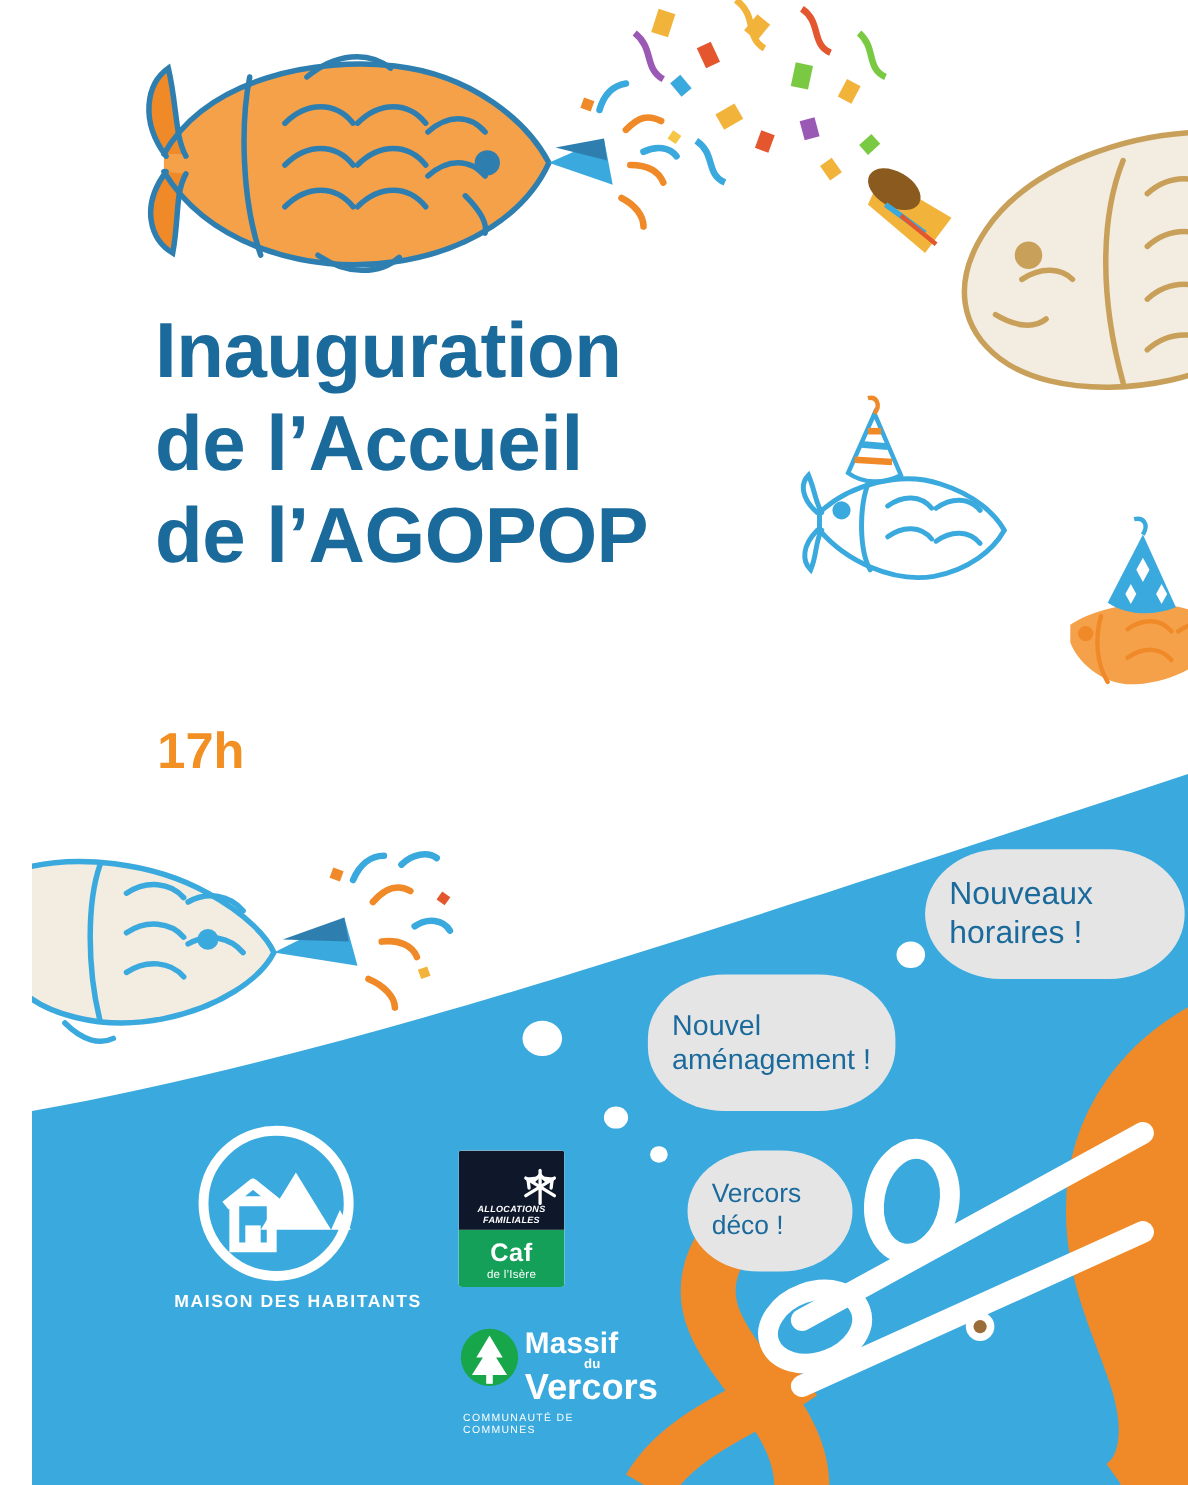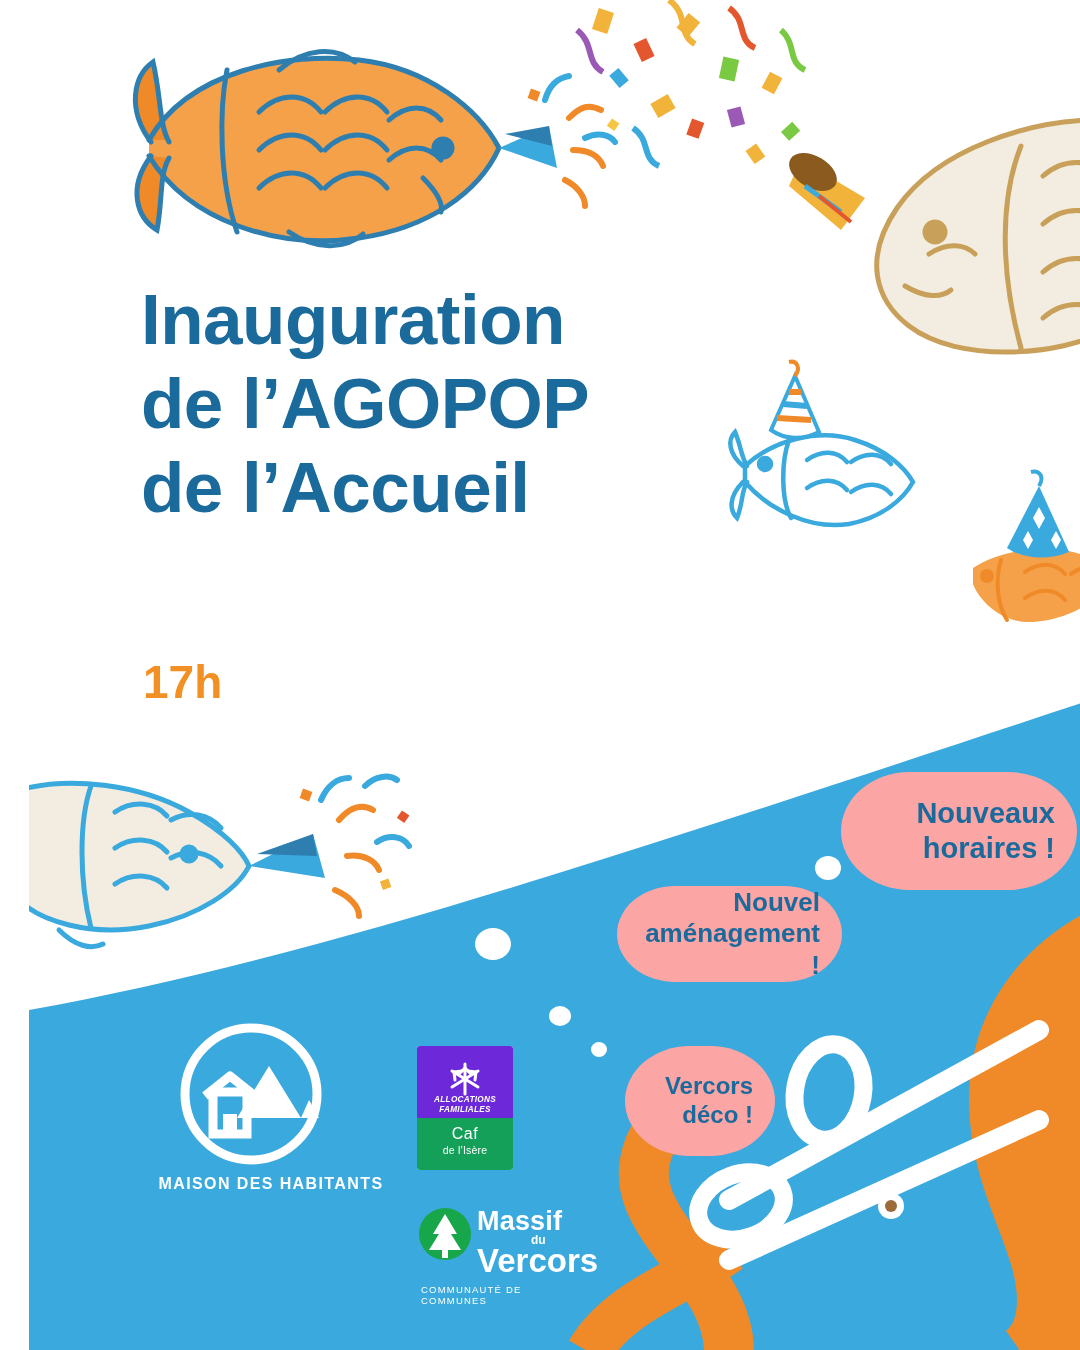--- a/index.html
+++ b/index.html
@@ -50,42 +50,42 @@
     font-weight: bold;
     letter-spacing: 0px;
     display: flex;
     gap: 42px;
     align-items: baseline;
   }
 
   
   .bubble {
     position: absolute;
-    background: #fca5a5;
+    background: #e5e5e5;
     color: #1b6a9c;
-    font-weight: bold;
-    text-align: right;
+    font-weight: normal;
+    text-align: left;
     border-radius: 60px / 48px;
     display: flex;
     align-items: center;
     justify-content: center;
     padding: 14px 22px;
     line-height: 1.2;
   }
   .bubble .txt { display: block; }
 
   #bubble-horaires {
     left: 812px; top: 772px;
     width: 236px; height: 118px;
     font-size: 29px;
     border-radius: 70px 70px 70px 70px / 60px 60px 60px 60px;
   }
   #bubble-amenagement {
-    left: 588px; top: 886px;
-    width: 225px; height: 96px;
+    left: 560px; top: 886px;
+    width: 225px; height: 124px;
     font-size: 26px;
     border-radius: 70px/58px;
   }
   #bubble-deco {
     left: 596px; top: 1046px;
     width: 150px; height: 110px;
     font-size: 24px;
     border-radius: 66px/56px;
   }
   .bubble-dot {
@@ -124,46 +124,46 @@
     position: absolute;
     left: 388px; top: 1046px;
     width: 96px; height: 124px;
     background: #ffffff;
     border-radius: 3px;
     overflow: hidden;
     display: flex;
     flex-direction: column;
   }
   .logo-caf .caf-top {
-    background: #6d28d9;
+    background: #0f172a;
     flex: 0 0 72px;
     position: relative;
     display: flex;
     align-items: center;
-    justify-content: center;
+    justify-content: flex-end;
   }
   .logo-caf .caf-alloc {
     position: absolute;
     bottom: 4px; left: 0; right: 0;
     color: #ffffff;
     font-size: 8.2px;
     font-weight: bold;
     font-style: italic;
     letter-spacing: 0.3px;
     text-align: center;
     line-height: 1.15;
   }
   .logo-caf .caf-bottom {
     background: #15a05a;
     flex: 1;
     color: #ffffff;
     text-align: center;
     padding-top: 7px;
   }
-  .logo-caf .caf-word { font-size: 16px; font-weight: normal; letter-spacing: 0.5px; }
+  .logo-caf .caf-word { font-size: 23px; font-weight: bold; letter-spacing: 0.5px; }
   .logo-caf .caf-sub { font-size: 10.5px; letter-spacing: 0.2px; margin-top: 1px; }
 
   .logo-vercors {
     position: absolute;
     left: 388px; top: 1204px;
     width: 170px;
     color: #ffffff;
   }
   .logo-vercors .vtxt {
     position: absolute;
@@ -367,22 +367,22 @@
         </g>
         <rect x="272" y="790" width="10" height="10" fill="#f08a28" transform="rotate(20 277 795)"></rect>
         <rect x="370" y="812" width="9" height="9" fill="#e4572e" transform="rotate(35 374 816)"></rect>
         <rect x="352" y="880" width="9" height="9" fill="#f2b33b" transform="rotate(-20 356 884)"></rect>
       </g>
     </g>
   </svg>
 
   <div class="headline">
     <span class="line">Inauguration</span>
+    <span class="line">de l’Accueil</span>
     <span class="line">de l’AGOPOP</span>
-    <span class="line">de l’Accueil</span>
   </div>
 
   <div class="subline">
     <span>17h</span>
   </div>
 
   <div class="bubble" id="bubble-horaires">
     <span class="txt">Nouveaux horaires !</span>
   </div>
   <div class="bubble" id="bubble-amenagement">

